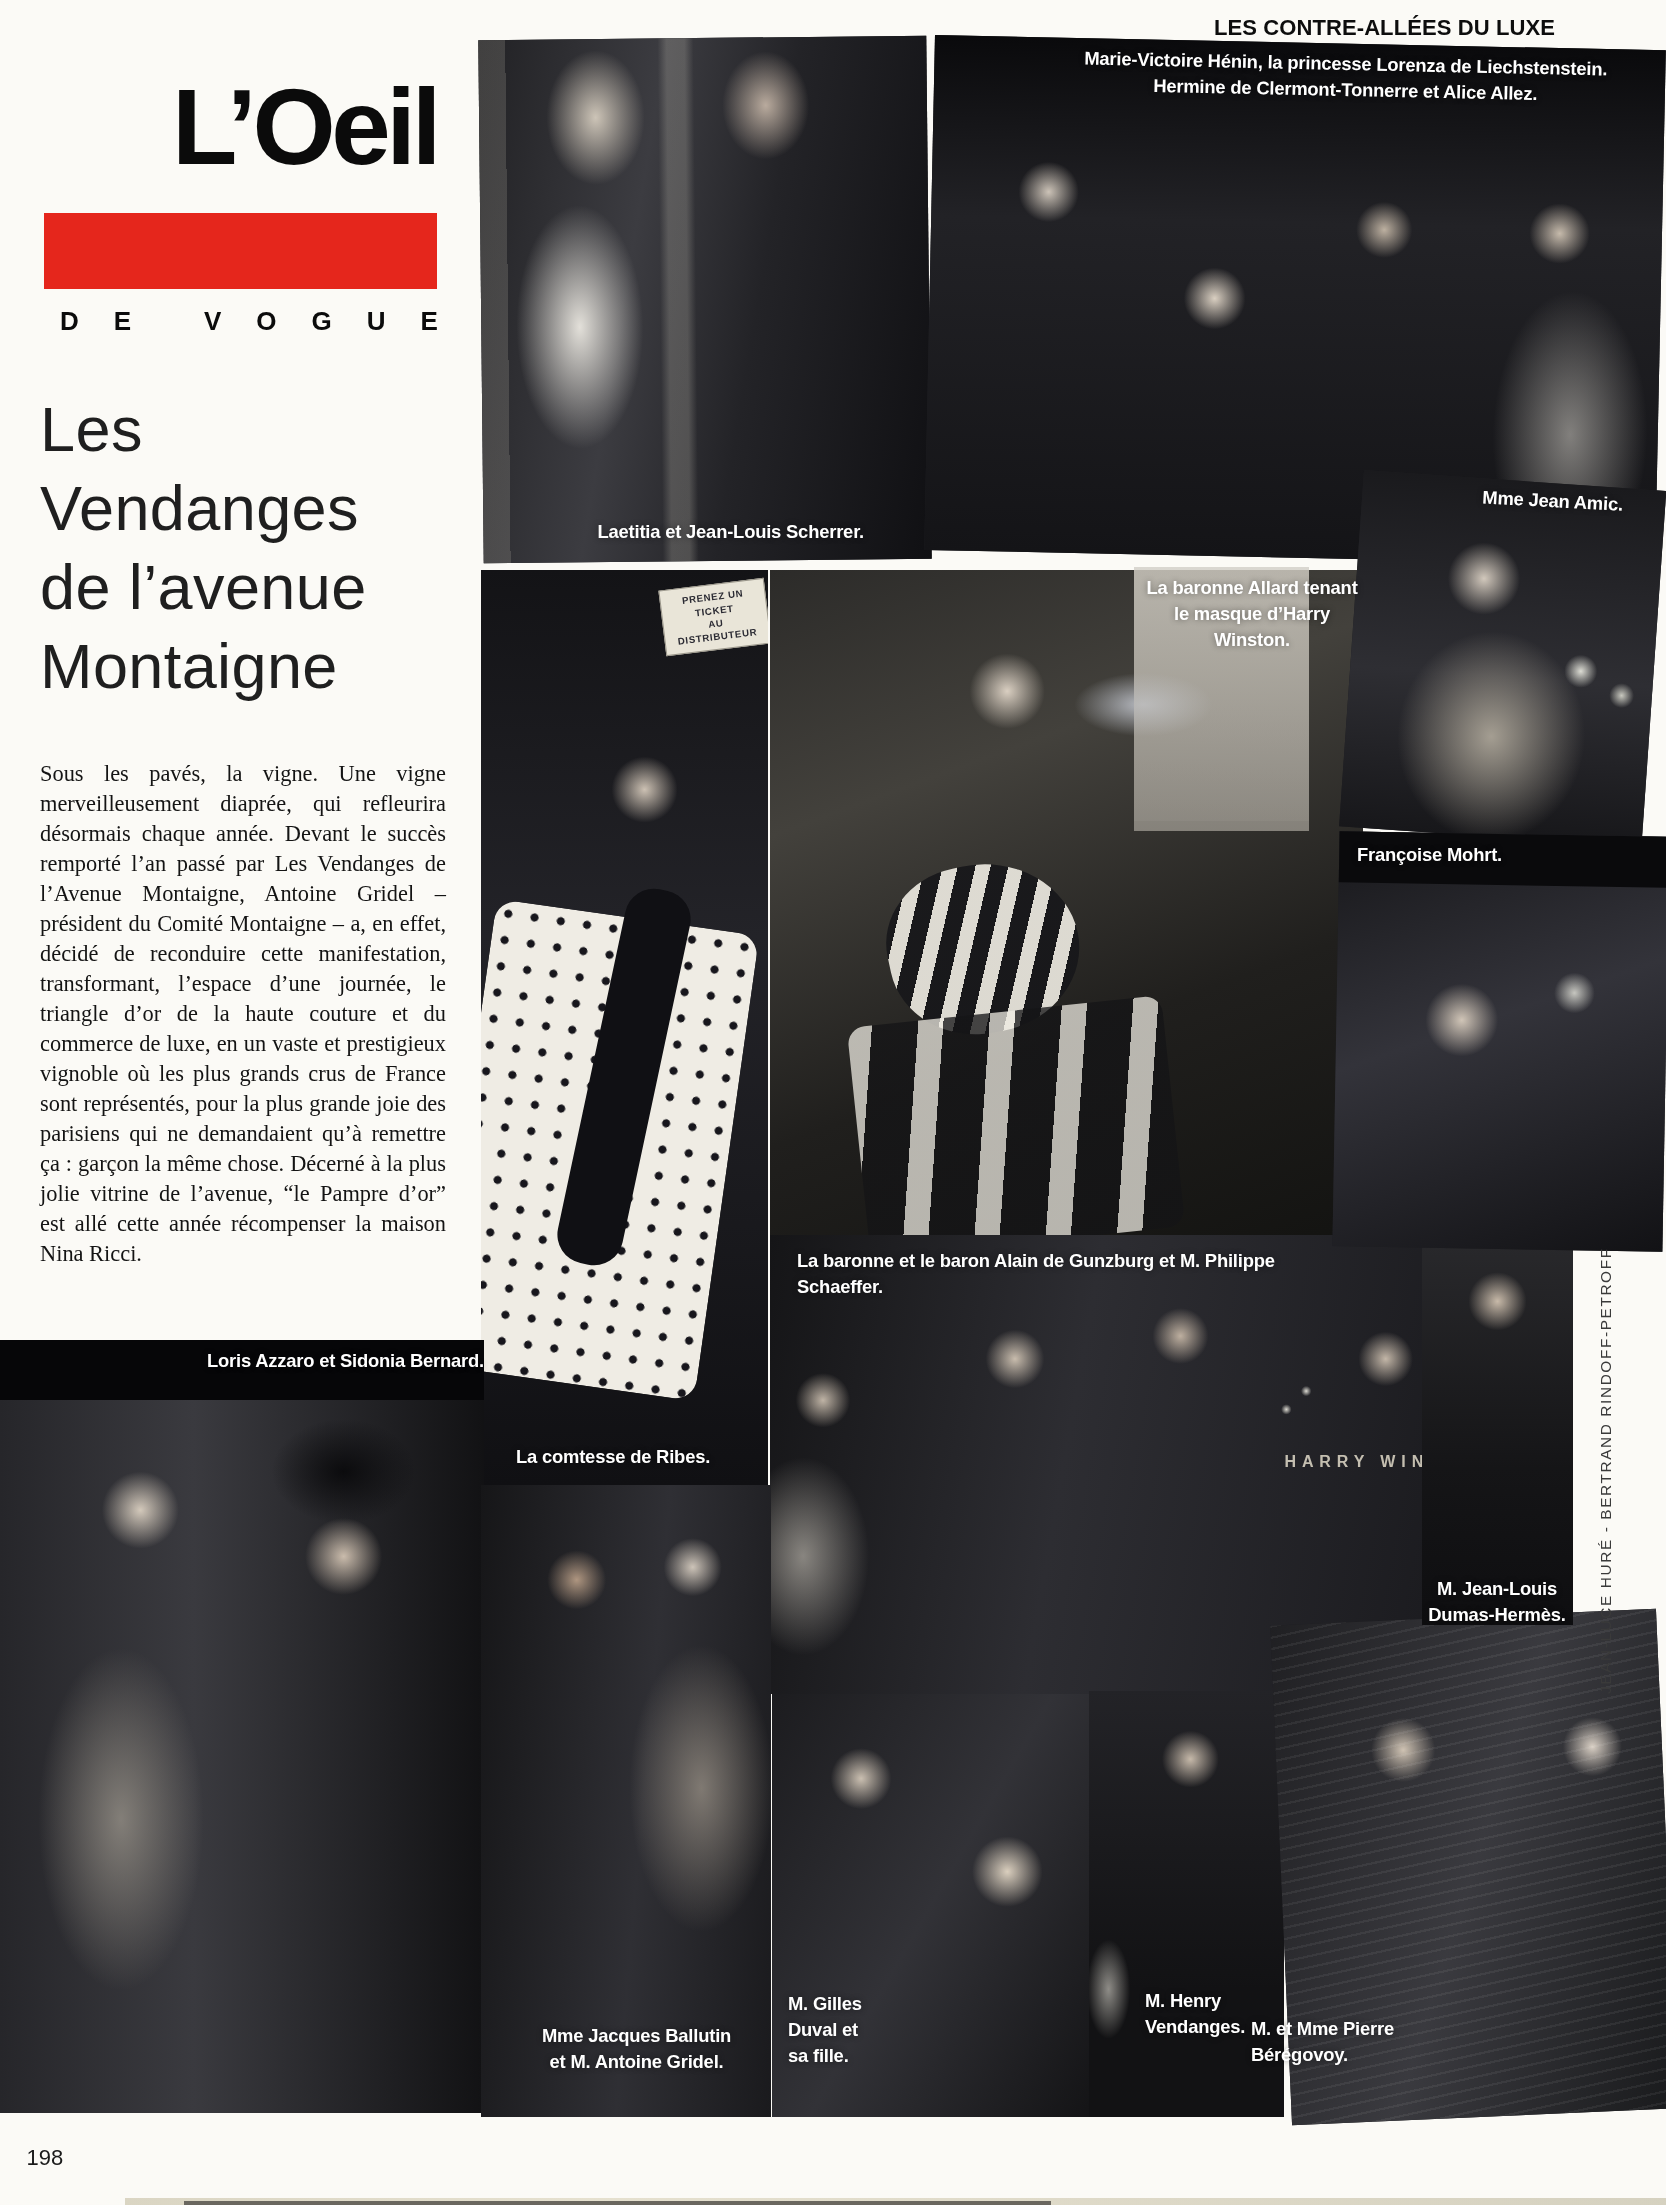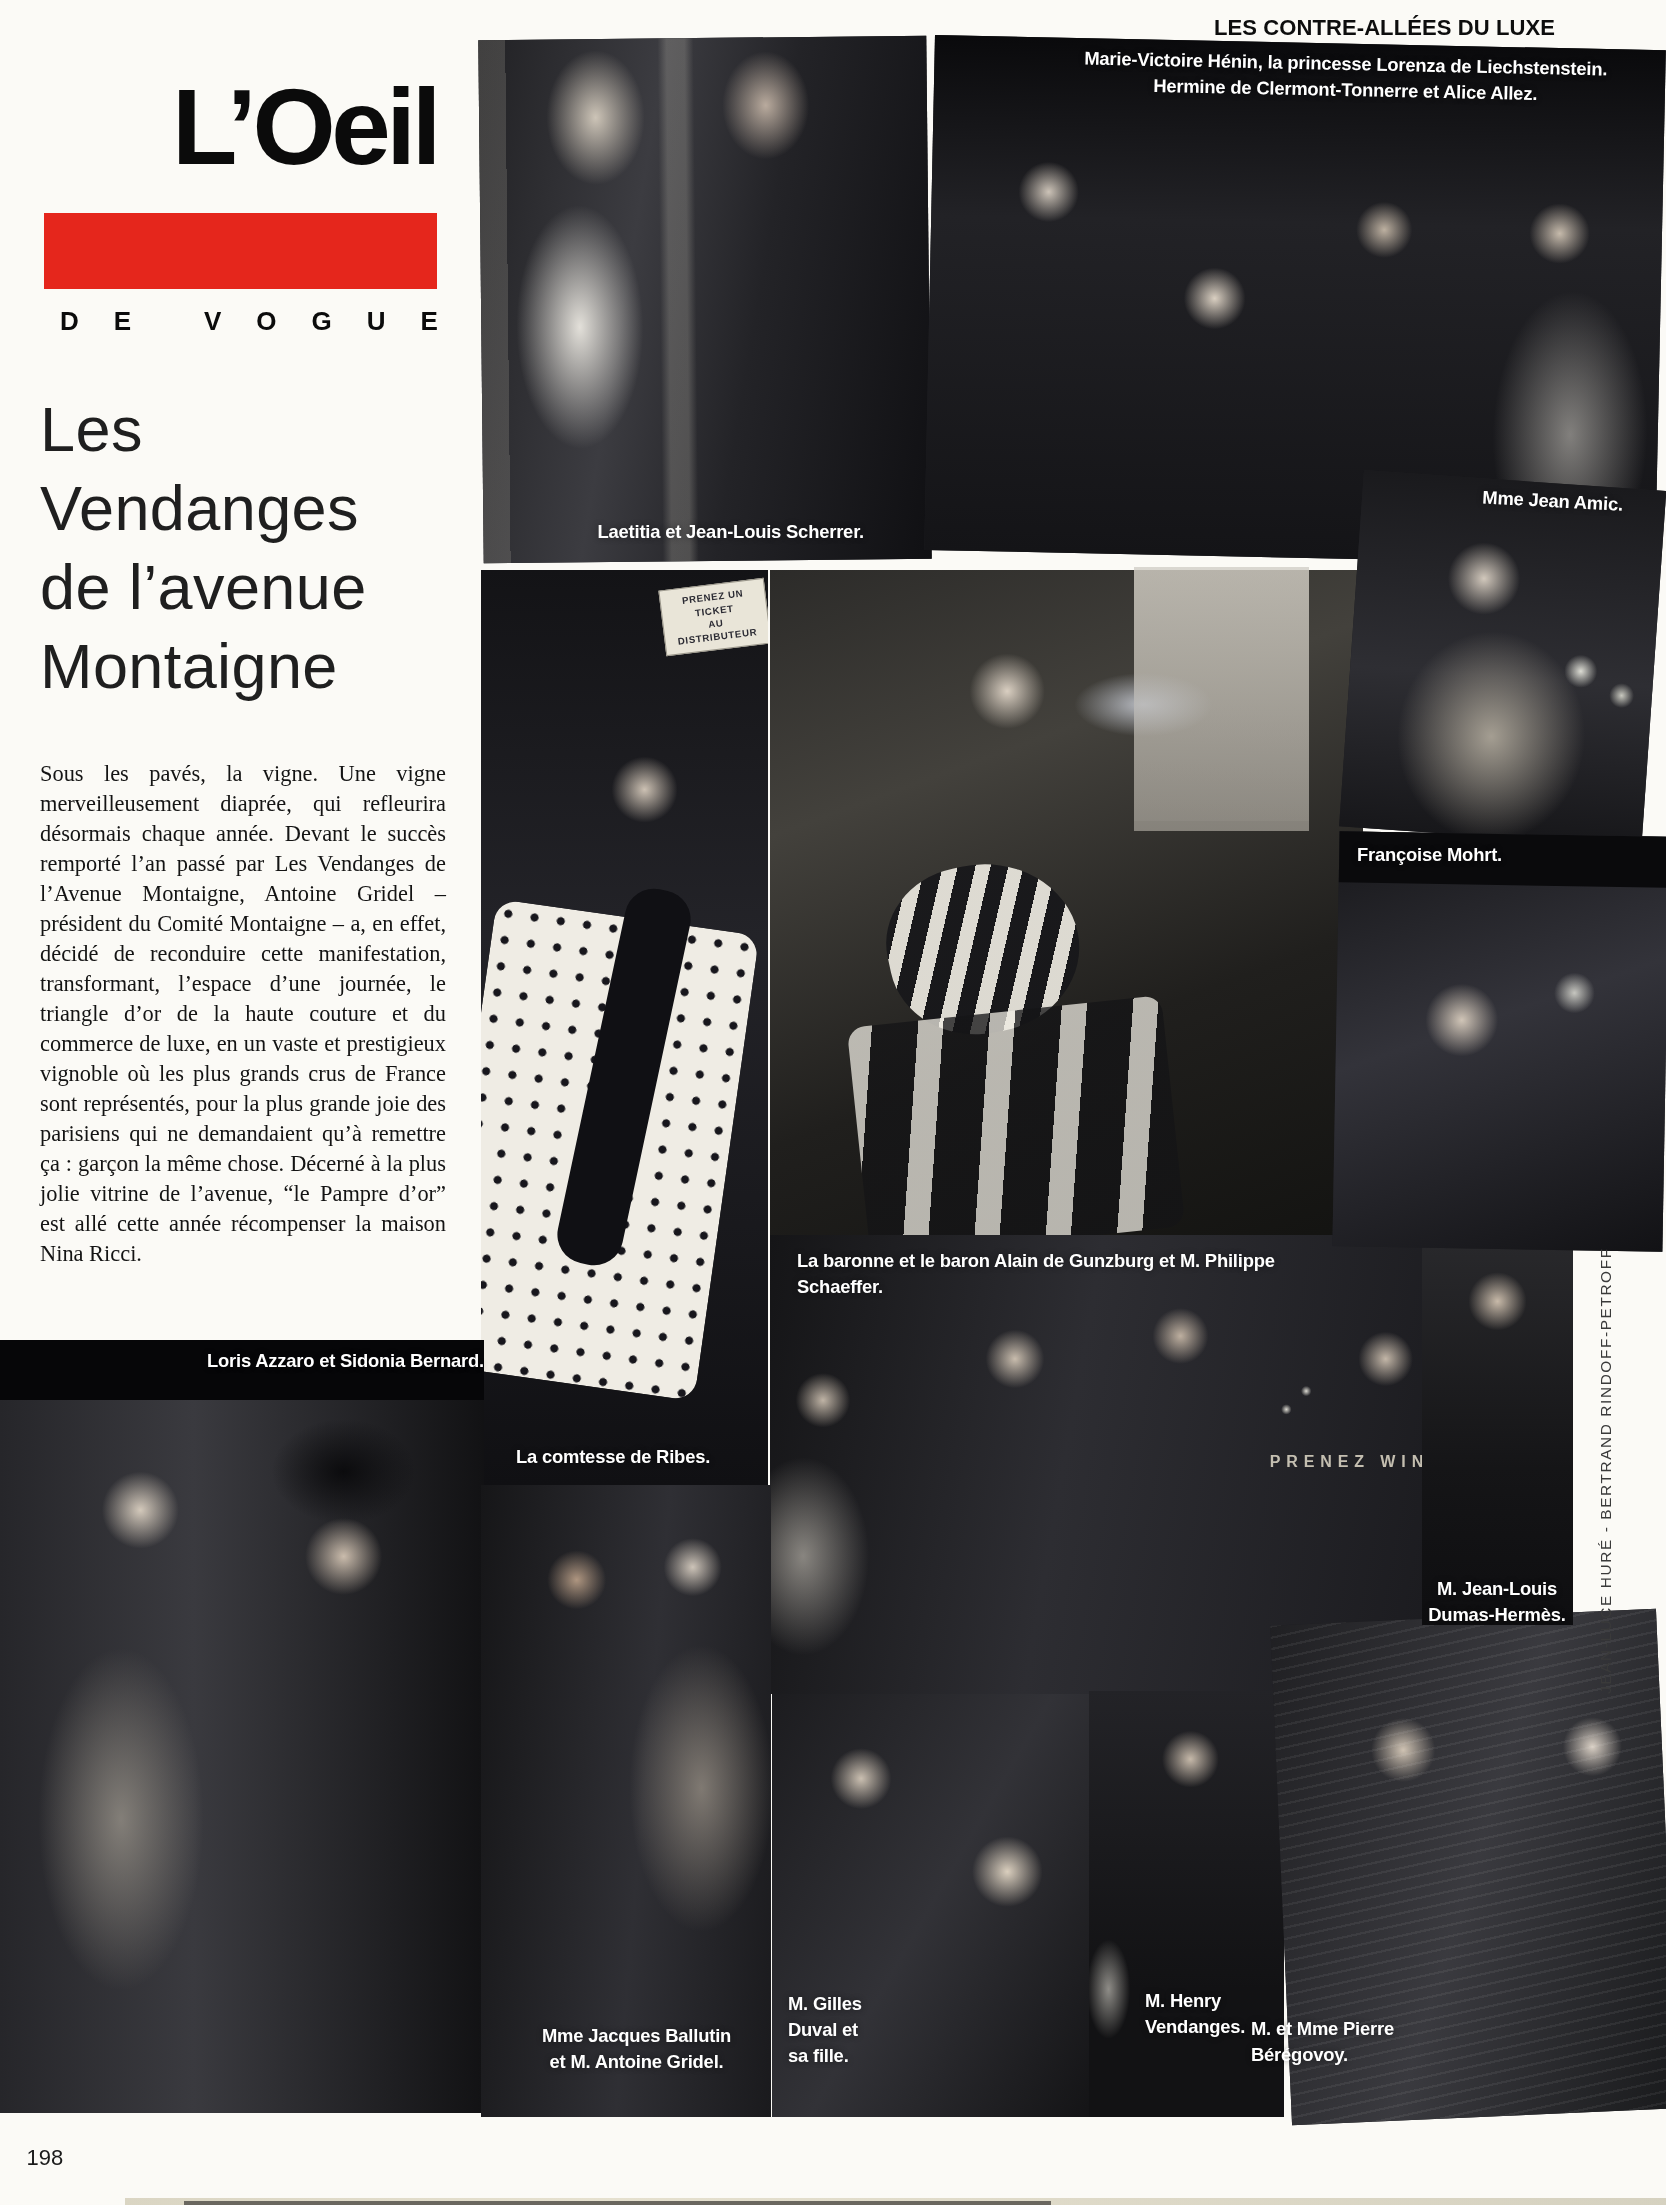--- a/index.html
+++ b/index.html
@@ -186,39 +186,43 @@
     <div class="scarf"></div>
     <div class="ticket">
       <div>PRENEZ UN TICKET</div>
       <div>AU DISTRIBUTEUR</div>
     </div>
   </div>
 
   <div class="photo pM"></div>
 
   <div class="photo pF">
-    <span class="harry">PRENEZ WIN</span>
+    <span class="harry">HARRY WIN</span>
   </div>
 
   <div class="photo pG"></div>
   <div class="photo pH"></div>
   <div class="photo pI"></div>
   <div class="photo pJ"></div>
   <div class="photo pK"></div>
   <div class="photo pL"></div>
 
   <div class="cap capB">
     <div>Marie-Victoire Hénin, la princesse Lorenza de Liechstenstein.</div>
     <div>Hermine de Clermont-Tonnerre et Alice Allez.</div>
   </div>
 
   <div class="cap capA">Laetitia et Jean-Louis Scherrer.</div>
   <div class="cap capC">Mme Jean Amic.</div>
 
   <div class="capDbox"></div>
+  <div class="cap capD">
+    <div>La baronne Allard tenant</div>
+    <div>le masque d’Harry Winston.</div>
+  </div>
 
   <div class="cap capM">Françoise Mohrt.</div>
 
   <div class="cap capF">
     <div>La baronne et le baron Alain de Gunzburg et M. Philippe</div>
     <div>Schaeffer.</div>
   </div>
 
   <div class="cap capE">La comtesse de Ribes.</div>
   <div class="cap capH">Loris Azzaro et Sidonia Bernard.</div>

